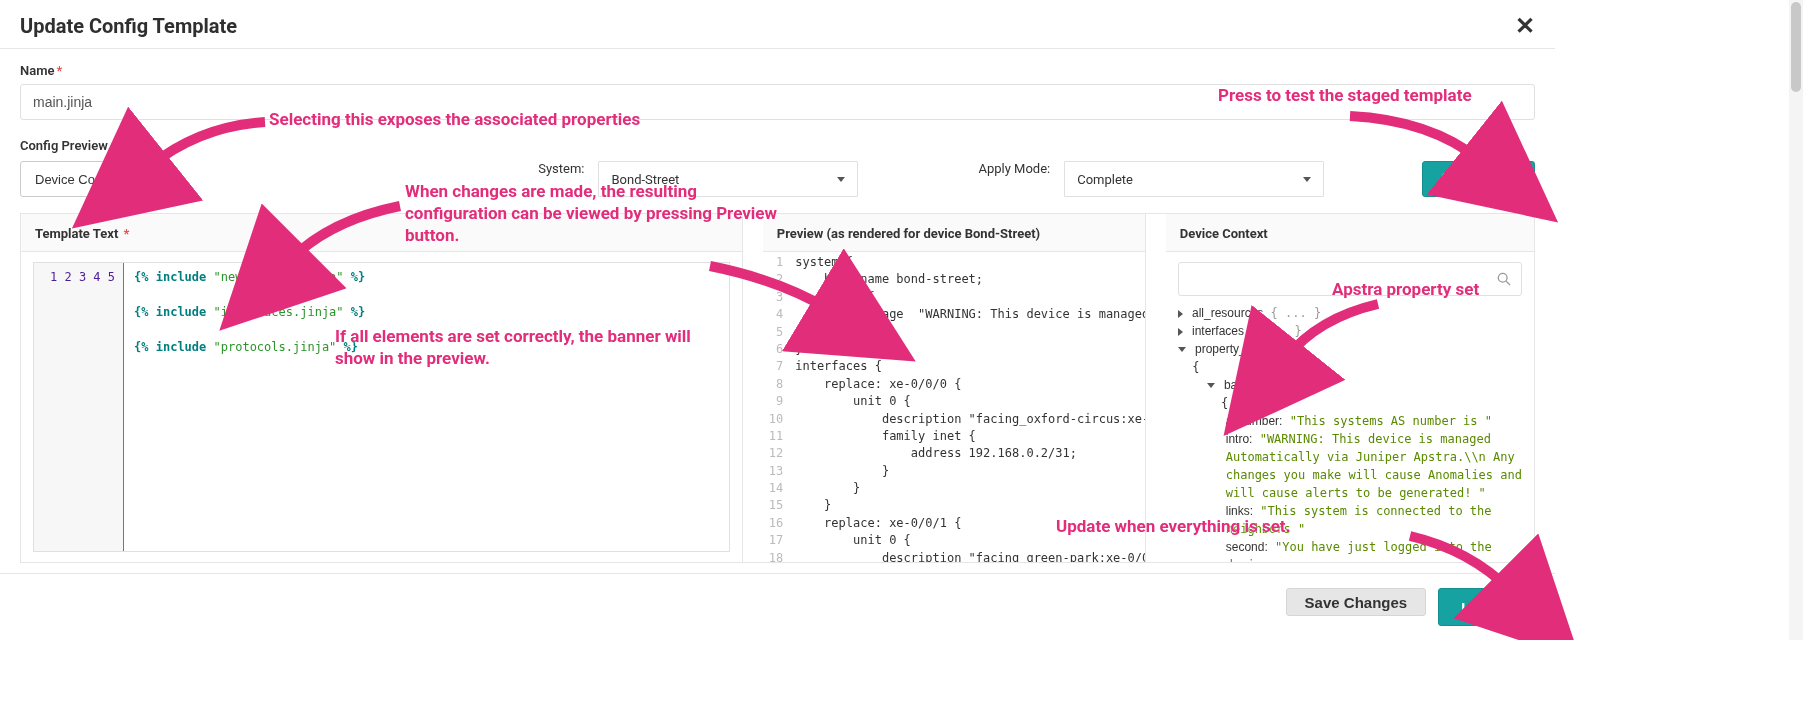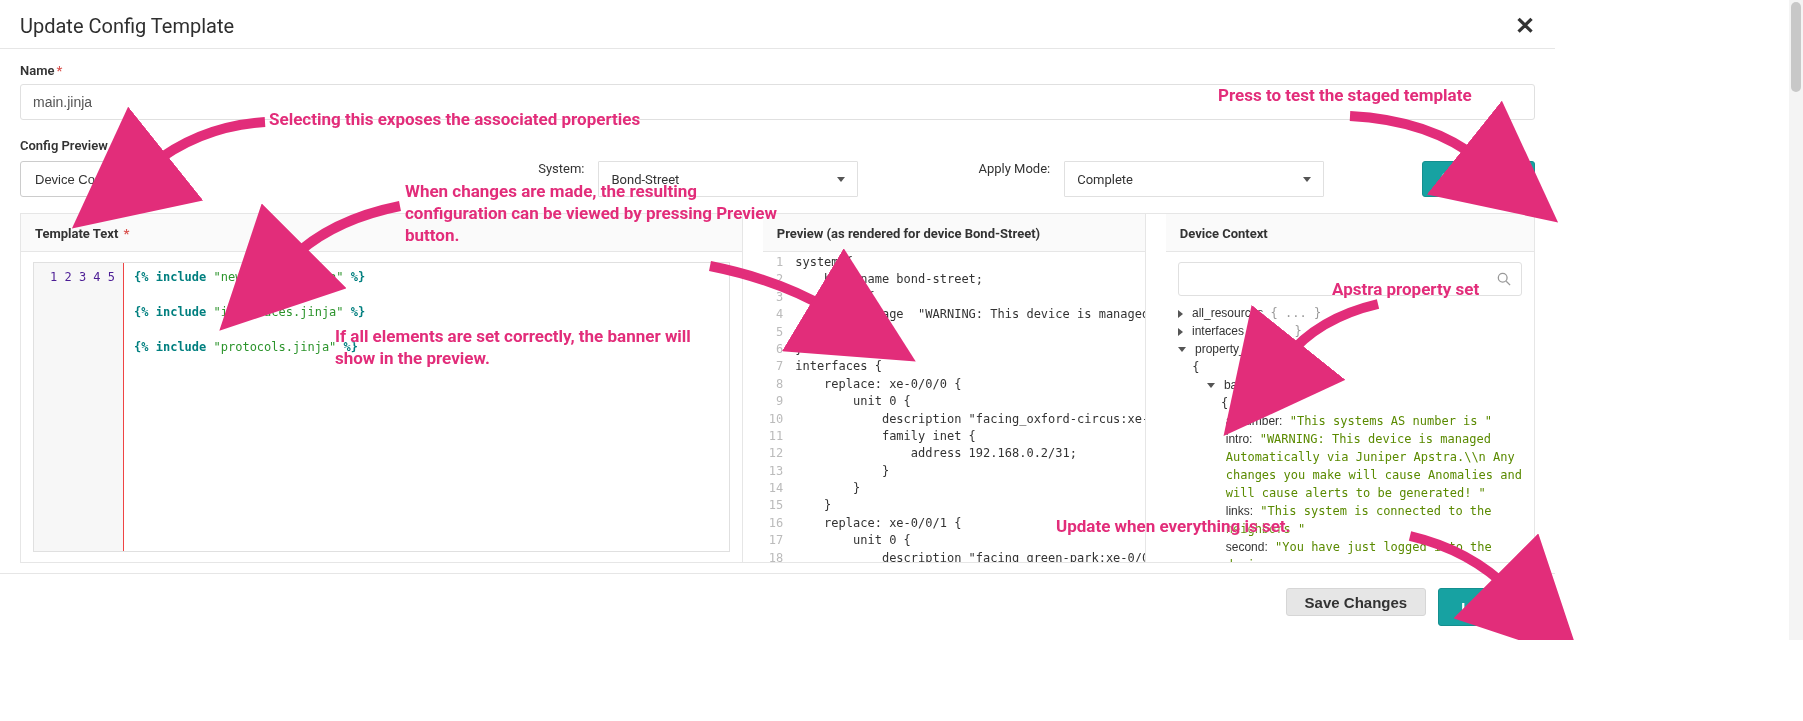--- a/index.html
+++ b/index.html
@@ -18,21 +18,21 @@
   }
   .modal-header {
     display: flex;
     justify-content: space-between;
     align-items: center;
     padding: 14px 20px 10px 20px;
     border-bottom: 1px solid #e6e6e6;
   }
   .modal-title {
     font-size: 20px;
-    font-weight: 400;
+    font-weight: 700;
     color: #2f2f2f;
   }
   .close-x {
     font-size: 24px;
     font-weight: 700;
     color: #333;
     cursor: pointer;
     line-height: 1;
   }
   .modal-body {

